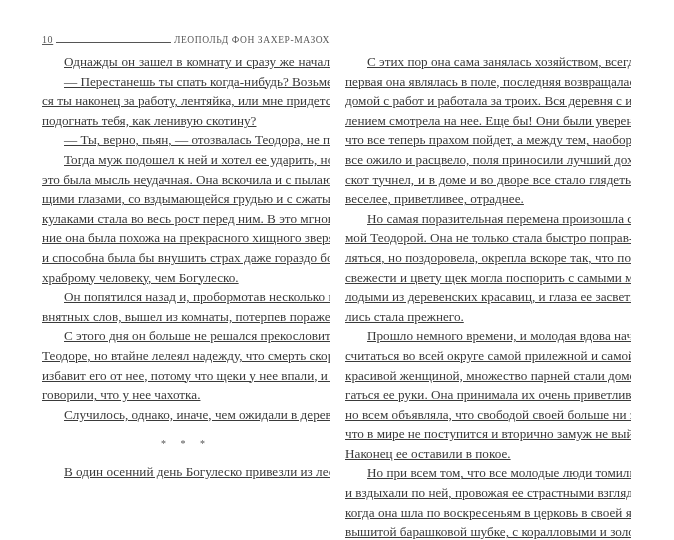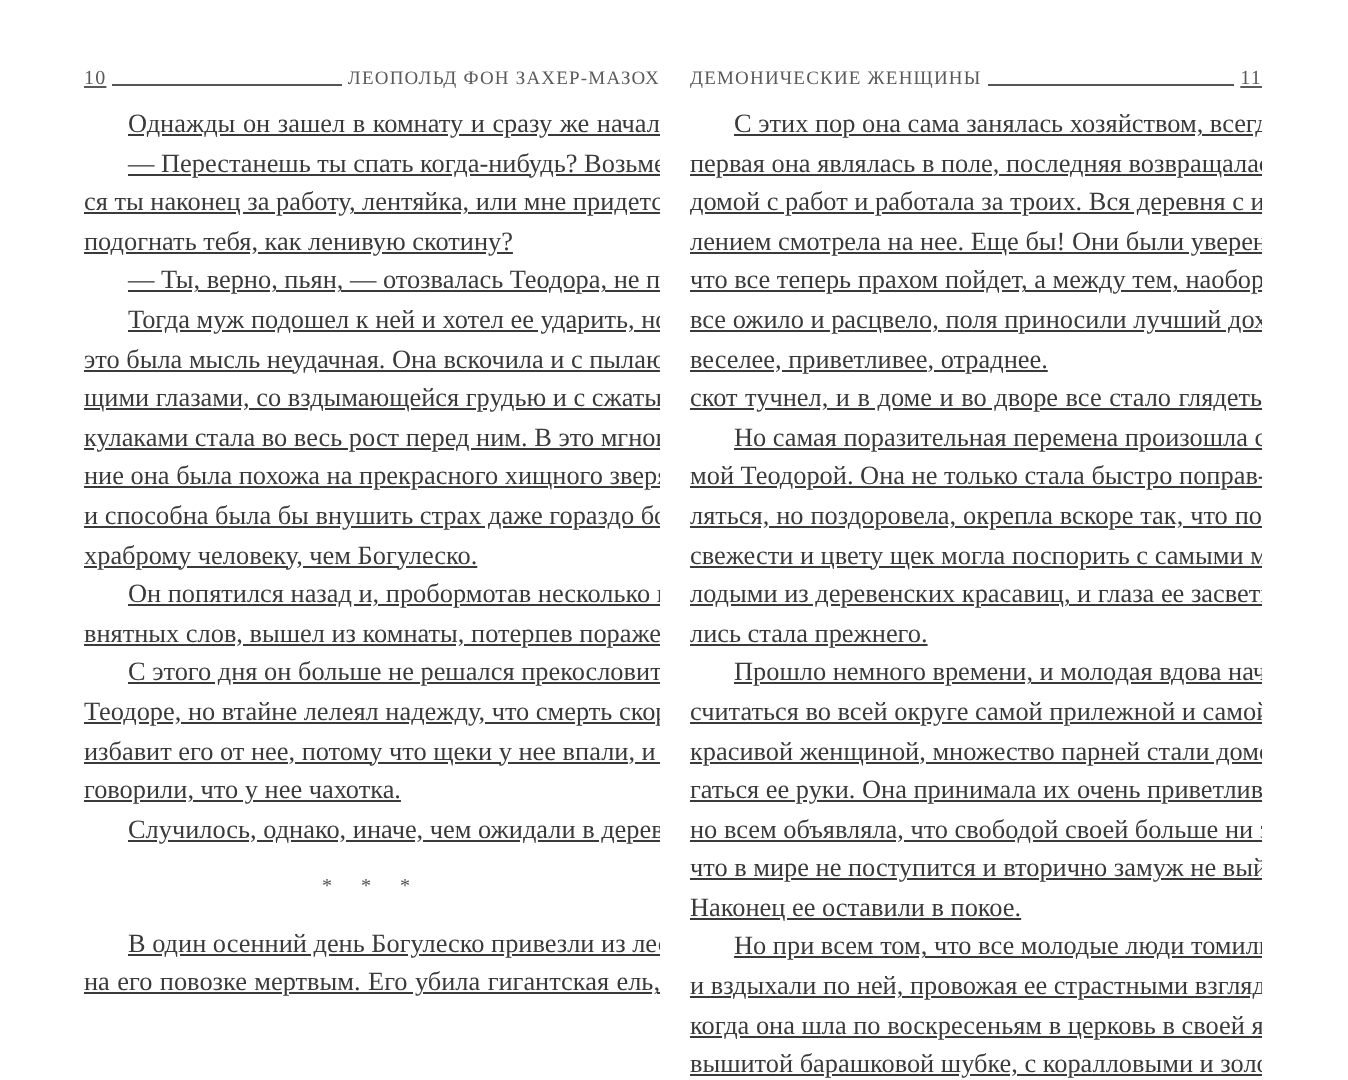--- a/index.html
+++ b/index.html
@@ -105,39 +105,33 @@
       <span class="line last">внятных слов, вышел из комнаты, потерпев поражение.</span>
       <span class="line indent">С этого дня он больше не решался прекословить</span>
       <span class="line">Теодоре, но втайне лелеял надежду, что смерть скоро</span>
       <span class="line">избавит его от нее, потому что щеки у нее впали, и все</span>
       <span class="line last">говорили, что у нее чахотка.</span>
       <span class="line indent">Случилось, однако, иначе, чем ожидали в деревне.</span>
       <span class="spacer"></span>
       <span class="section-break">* * *</span>
       <span class="spacer-after"></span>
       <span class="line indent">В один осенний день Богулеско привезли из лесу</span>
-      <span class="line">на его повозке мертвым. Его убила гигантская ель,</span>
     </div>
 </div>
 
 <div class="page page-right">
-  <div class="running-head">
-    <span class="title">ДЕМОНИЧЕСКИЕ ЖЕНЩИНЫ</span>
-    <span class="rule"></span>
-    <span class="folio">11</span>
-  </div>
   <div class="body-text" id="right-body">
       <span class="line indent">С этих пор она сама занялась хозяйством, всегда</span>
       <span class="line">первая она являлась в поле, последняя возвращалась</span>
       <span class="line">домой с работ и работала за троих. Вся деревня с изум-</span>
       <span class="line">лением смотрела на нее. Еще бы! Они были уверены,</span>
       <span class="line">что все теперь прахом пойдет, а между тем, наоборот,</span>
       <span class="line">все ожило и расцвело, поля приносили лучший доход,</span>
+      <span class="line">скот тучнел, и в доме и во дворе все стало глядеть</span>
       <span class="line last">веселее, приветливее, отраднее.</span>
-      <span class="line">скот тучнел, и в доме и во дворе все стало глядеть</span>
       <span class="line indent">Но самая поразительная перемена произошла с са-</span>
       <span class="line">мой Теодорой. Она не только стала быстро поправ-</span>
       <span class="line">ляться, но поздоровела, окрепла вскоре так, что по</span>
       <span class="line">свежести и цвету щек могла поспорить с самыми мо-</span>
       <span class="line">лодыми из деревенских красавиц, и глаза ее засвети-</span>
       <span class="line last">лись стала прежнего.</span>
       <span class="line indent">Прошло немного времени, и молодая вдова начала</span>
       <span class="line">считаться во всей округе самой прилежной и самой</span>
       <span class="line">красивой женщиной, множество парней стали домо-</span>
       <span class="line">гаться ее руки. Она принимала их очень приветливо,</span>

